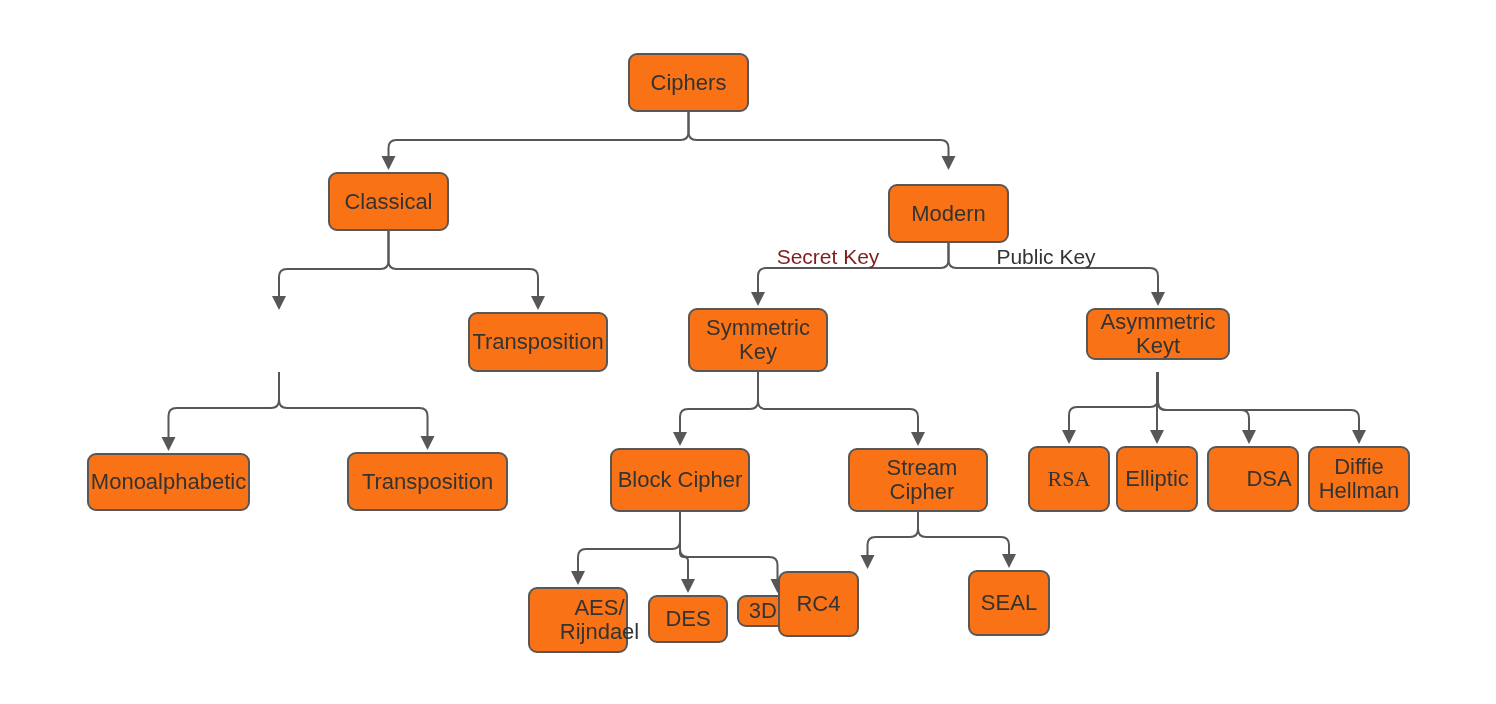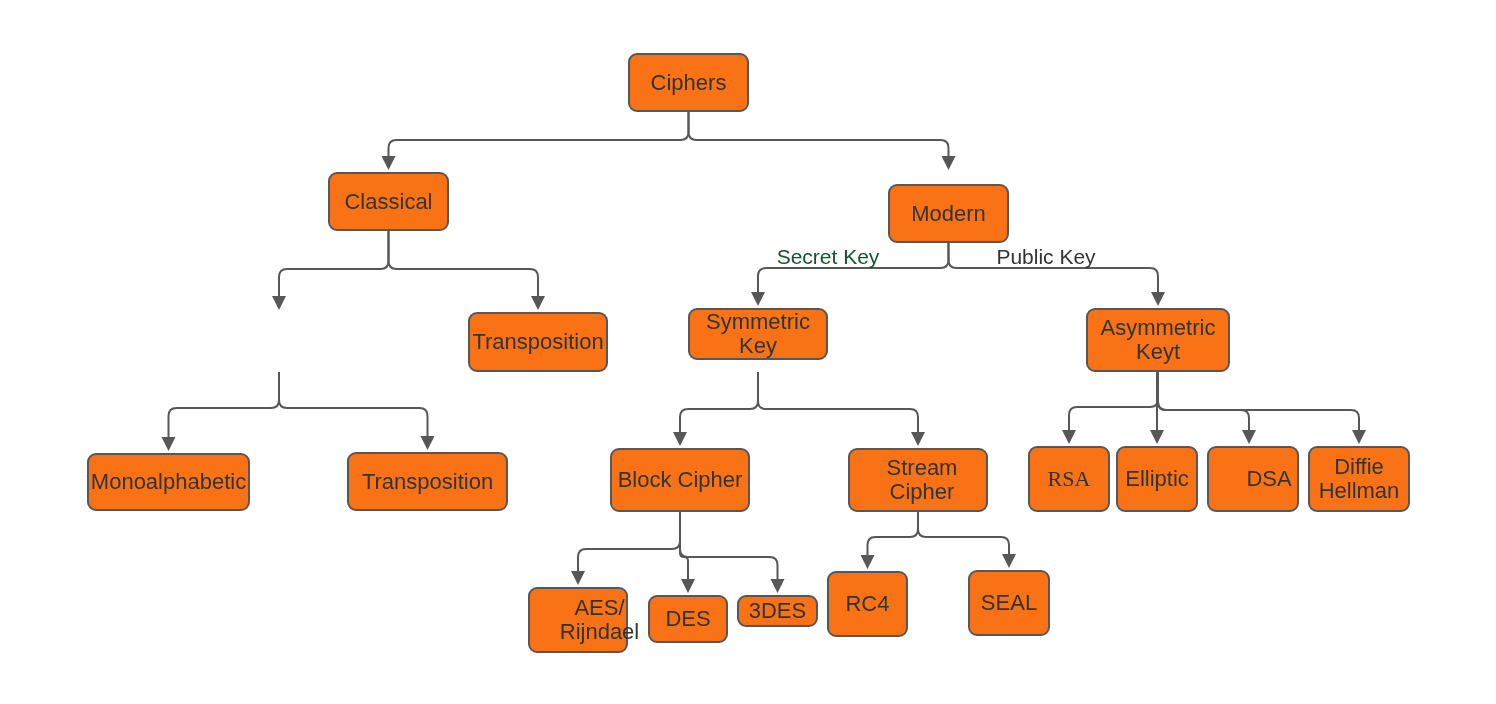--- a/index.html
+++ b/index.html
@@ -90,39 +90,39 @@
       <path d="M680,512 L680,553 Q680,557 684,557 L684,557 Q688,557 688,561 L688,580" class="edge-path" stroke="#575757"></path>
       <polygon points="681,579 695,579 688,593" fill="#575757"></polygon>
       <path d="M680,512 L680,549 Q680,557 688,557 L769.5,557 Q777.5,557 777.5,565 L777.5,580" class="edge-path" stroke="#575757"></path>
       <polygon points="770.5,579 784.5,579 777.5,593" fill="#575757"></polygon>
       <path d="M918,512 L918,529 Q918,537 910,537 L875.5,537 Q867.5,537 867.5,545 L867.5,556" class="edge-path" stroke="#575757"></path>
       <polygon points="860.5,555 874.5,555 867.5,569" fill="#575757"></polygon>
       <path d="M918,512 L918,529 Q918,537 926,537 L1001,537 Q1009,537 1009,545 L1009,555" class="edge-path" stroke="#575757"></path>
       <polygon points="1002,554 1016,554 1009,568" fill="#575757"></polygon>
     </svg>
 
-<div class="edge-label" style="left: 828px; top: 257px; color: #14532d;">Secret Key</div>
+<div class="edge-label" style="left: 828px; top: 257px; color: #7f1d1d;">Secret Key</div>
     <div class="edge-label" style="left: 1046px; top: 257px; color: rgb(51, 51, 51);">Public Key</div>
     <div class="node" style="left: 628px; top: 53px; width: 121px; height: 59px; border-color: rgb(87, 87, 87); color: rgb(51, 51, 51);">
       <div class="node-line">Ciphers</div>
     </div>
     <div class="node" style="left: 328px; top: 172px; width: 121px; height: 59px; border-color: rgb(87, 87, 87); color: rgb(51, 51, 51);">
       <div class="node-line">Classical</div>
     </div>
     <div class="node" style="left: 888px; top: 172px; width: 121px; height: 59px; border-color: rgb(87, 87, 87); color: rgb(51, 51, 51); margin-top: 12px;">
       <div class="node-line">Modern</div>
     </div>
     <div class="node" style="left: 468px; top: 312px; width: 140px; height: 60px; border-color: rgb(87, 87, 87); color: rgb(51, 51, 51);">
       <div class="node-line">Transposition</div>
     </div>
-    <div class="node" style="left: 688px; top: 308px; width: 140px; height: 52px; border-color: rgb(87, 87, 87); color: rgb(51, 51, 51);">
+    <div class="node" style="left: 688px; top: 308px; width: 140px; height: 64px; border-color: rgb(87, 87, 87); color: rgb(51, 51, 51);">
       <div class="node-line">Symmetric</div>
       <div class="node-line">Key</div>
     </div>
-    <div class="node" style="left: 1086px; top: 308px; width: 144px; height: 64px; border-color: rgb(87, 87, 87); color: rgb(51, 51, 51);">
+    <div class="node" style="left: 1086px; top: 308px; width: 144px; height: 52px; border-color: rgb(87, 87, 87); color: rgb(51, 51, 51);">
       <div class="node-line">Asymmetric</div>
       <div class="node-line">Keyt</div>
     </div>
     <div class="node" style="left: 87px; top: 453px; width: 163px; height: 58px; border-color: rgb(87, 87, 87); color: rgb(51, 51, 51);">
       <div class="node-line">Monoalphabetic</div>
     </div>
     <div class="node" style="left: 347px; top: 452px; width: 161px; height: 59px; border-color: rgb(87, 87, 87); color: rgb(51, 51, 51);">
       <div class="node-line">Transposition</div>
     </div>
     <div class="node" style="left: 610px; top: 448px; width: 140px; height: 64px; border-color: rgb(87, 87, 87); color: rgb(51, 51, 51);">
@@ -148,19 +148,19 @@
     <div class="node" style="left: 528px; top: 587px; width: 100px; height: 66px; border-color: rgb(87, 87, 87); color: rgb(51, 51, 51); padding-left: 43px;">
       <div class="node-line">AES/</div>
       <div class="node-line">Rijndael</div>
     </div>
     <div class="node" style="left: 648px; top: 595px; width: 80px; height: 48px; border-color: rgb(87, 87, 87); color: rgb(51, 51, 51);">
       <div class="node-line">DES</div>
     </div>
     <div class="node" style="left: 737px; top: 595px; width: 81px; height: 32px; border-color: rgb(87, 87, 87); color: rgb(51, 51, 51);">
       <div class="node-line">3DES</div>
     </div>
-    <div class="node" style="left: 827px; top: 571px; width: 81px; height: 66px; border-color: rgb(87, 87, 87); color: rgb(51, 51, 51);">
+    <div class="node" style="left: 778px; top: 571px; width: 81px; height: 66px; border-color: rgb(87, 87, 87); color: rgb(51, 51, 51);">
       <div class="node-line">RC4</div>
     </div>
     <div class="node" style="left: 968px; top: 570px; width: 82px; height: 66px; border-color: rgb(87, 87, 87); color: rgb(51, 51, 51);">
       <div class="node-line">SEAL</div>
     </div>
   </div>
 
 </body></html>

